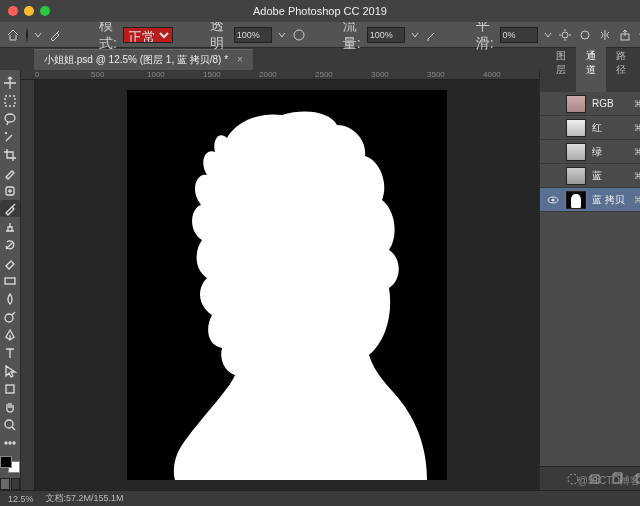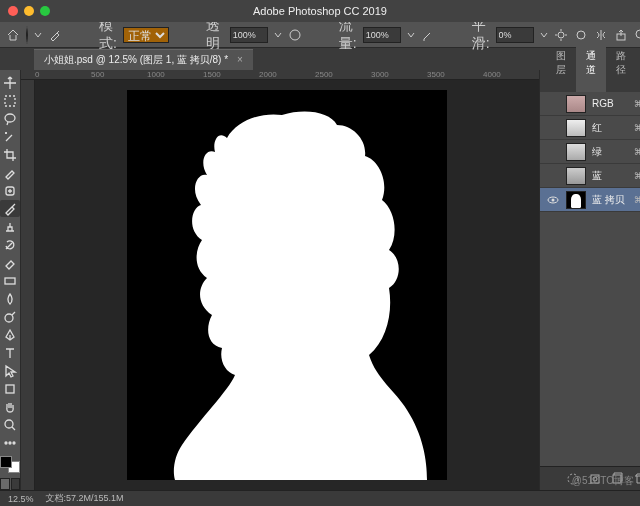--- a/index.html
+++ b/index.html
@@ -6,21 +6,21 @@
   body { background:#535353; width:640px; height:506px; overflow:hidden; color:#ddd; font-size:10px; }
   .titlebar { height:22px; background:#424242; display:flex; align-items:center; padding:0 8px; position:relative; }
   .traffic { display:flex; gap:6px; }
   .dot { width:10px; height:10px; border-radius:50%; }
   .red { background:#ff5f57; } .yellow{background:#febc2e;} .green{background:#28c840;}
   .apptitle { position:absolute; left:50%; transform:translateX(-50%); color:#eee; font-size:11px; }
   .optbar { height:26px; background:#535353; display:flex; align-items:center; padding:0 6px; gap:6px; border-bottom:1px solid #2a2a2a; }
   .optbar .brush { width:18px; height:18px; background:#fff; border-radius:50%; border:1px solid #222; }
   .optbar input[type=text]{ background:#3a3a3a; border:1px solid #222; color:#ddd; width:38px; height:16px; font-size:9px; padding:0 2px;}
   .optbar .lbl { color:#ccc; font-size:14px;margin-left:31px; }
-  .optbar select { background:#a16207; border:1px solid #222; color:#ddd; font-size:12px; height:16px; }
+  .optbar select { background:#b91c1c; border:1px solid #222; color:#ddd; font-size:14px; height:16px; }
   .right-icons { margin-left:auto; display:flex; gap:6px; align-items:center; }
   .ico { width:14px; height:14px; display:flex; align-items:center; justify-content:center; }
   .ico svg { stroke:#ccc; }
 
   .tabrow { height:22px; background:#3a3a3a; display:flex; align-items:center; padding-left:34px; }
   .doctab { background:#535353; padding:3px 10px; font-size:10px; color:#eee; border-top:1px solid #666; }
   .doctab .x { margin-left:6px; color:#aaa; }
 
   .main { display:flex; height:calc(506px - 22px - 26px - 22px - 16px); }
   .tools { width:24px; background:#535353; display:flex; flex-direction:column; align-items:center; padding-top:4px; gap:1px; border-right:1px solid #2a2a2a;}
@@ -58,21 +58,21 @@
   .ch .thumb.g { background:linear-gradient(#ddd,#aaa); }
   .ch .thumb.b { background:linear-gradient(#ccc,#999); }
   .ch .thumb.copy { background:#000; position:relative; }
   .ch .thumb.copy::after { content:""; position:absolute; left:4px; top:2px; width:10px; height:14px; background:#fff; border-radius:40% 40% 10% 10%; }
   .ch .name { flex:1; color:#eee; font-size:10px; }
   .ch .sc { color:#bbb; font-size:9px; }
   .pbottom { height:24px; background:#3a3a3a; display:flex; align-items:center; justify-content:flex-end; gap:8px; padding:0 8px; border-top:1px solid #222;}
   .pbottom .ico svg { stroke:#aaa; }
 
   .status { height:16px; background:#3a3a3a; display:flex; align-items:center; padding:0 8px; gap:12px; color:#bbb; font-size:9px; border-top:1px solid #222;}
-  .watermark { position:absolute; right:6px; bottom:18px; color:#888; font-size:10px; }
+  .watermark { position:absolute; right:0; bottom:18px; color:#888; font-size:10px; }
 </style>
 </head>
 <body>
 
 <div class="titlebar">
   <div class="traffic">
     <div class="dot red"></div>
     <div class="dot yellow"></div>
     <div class="dot green"></div>
   </div>

